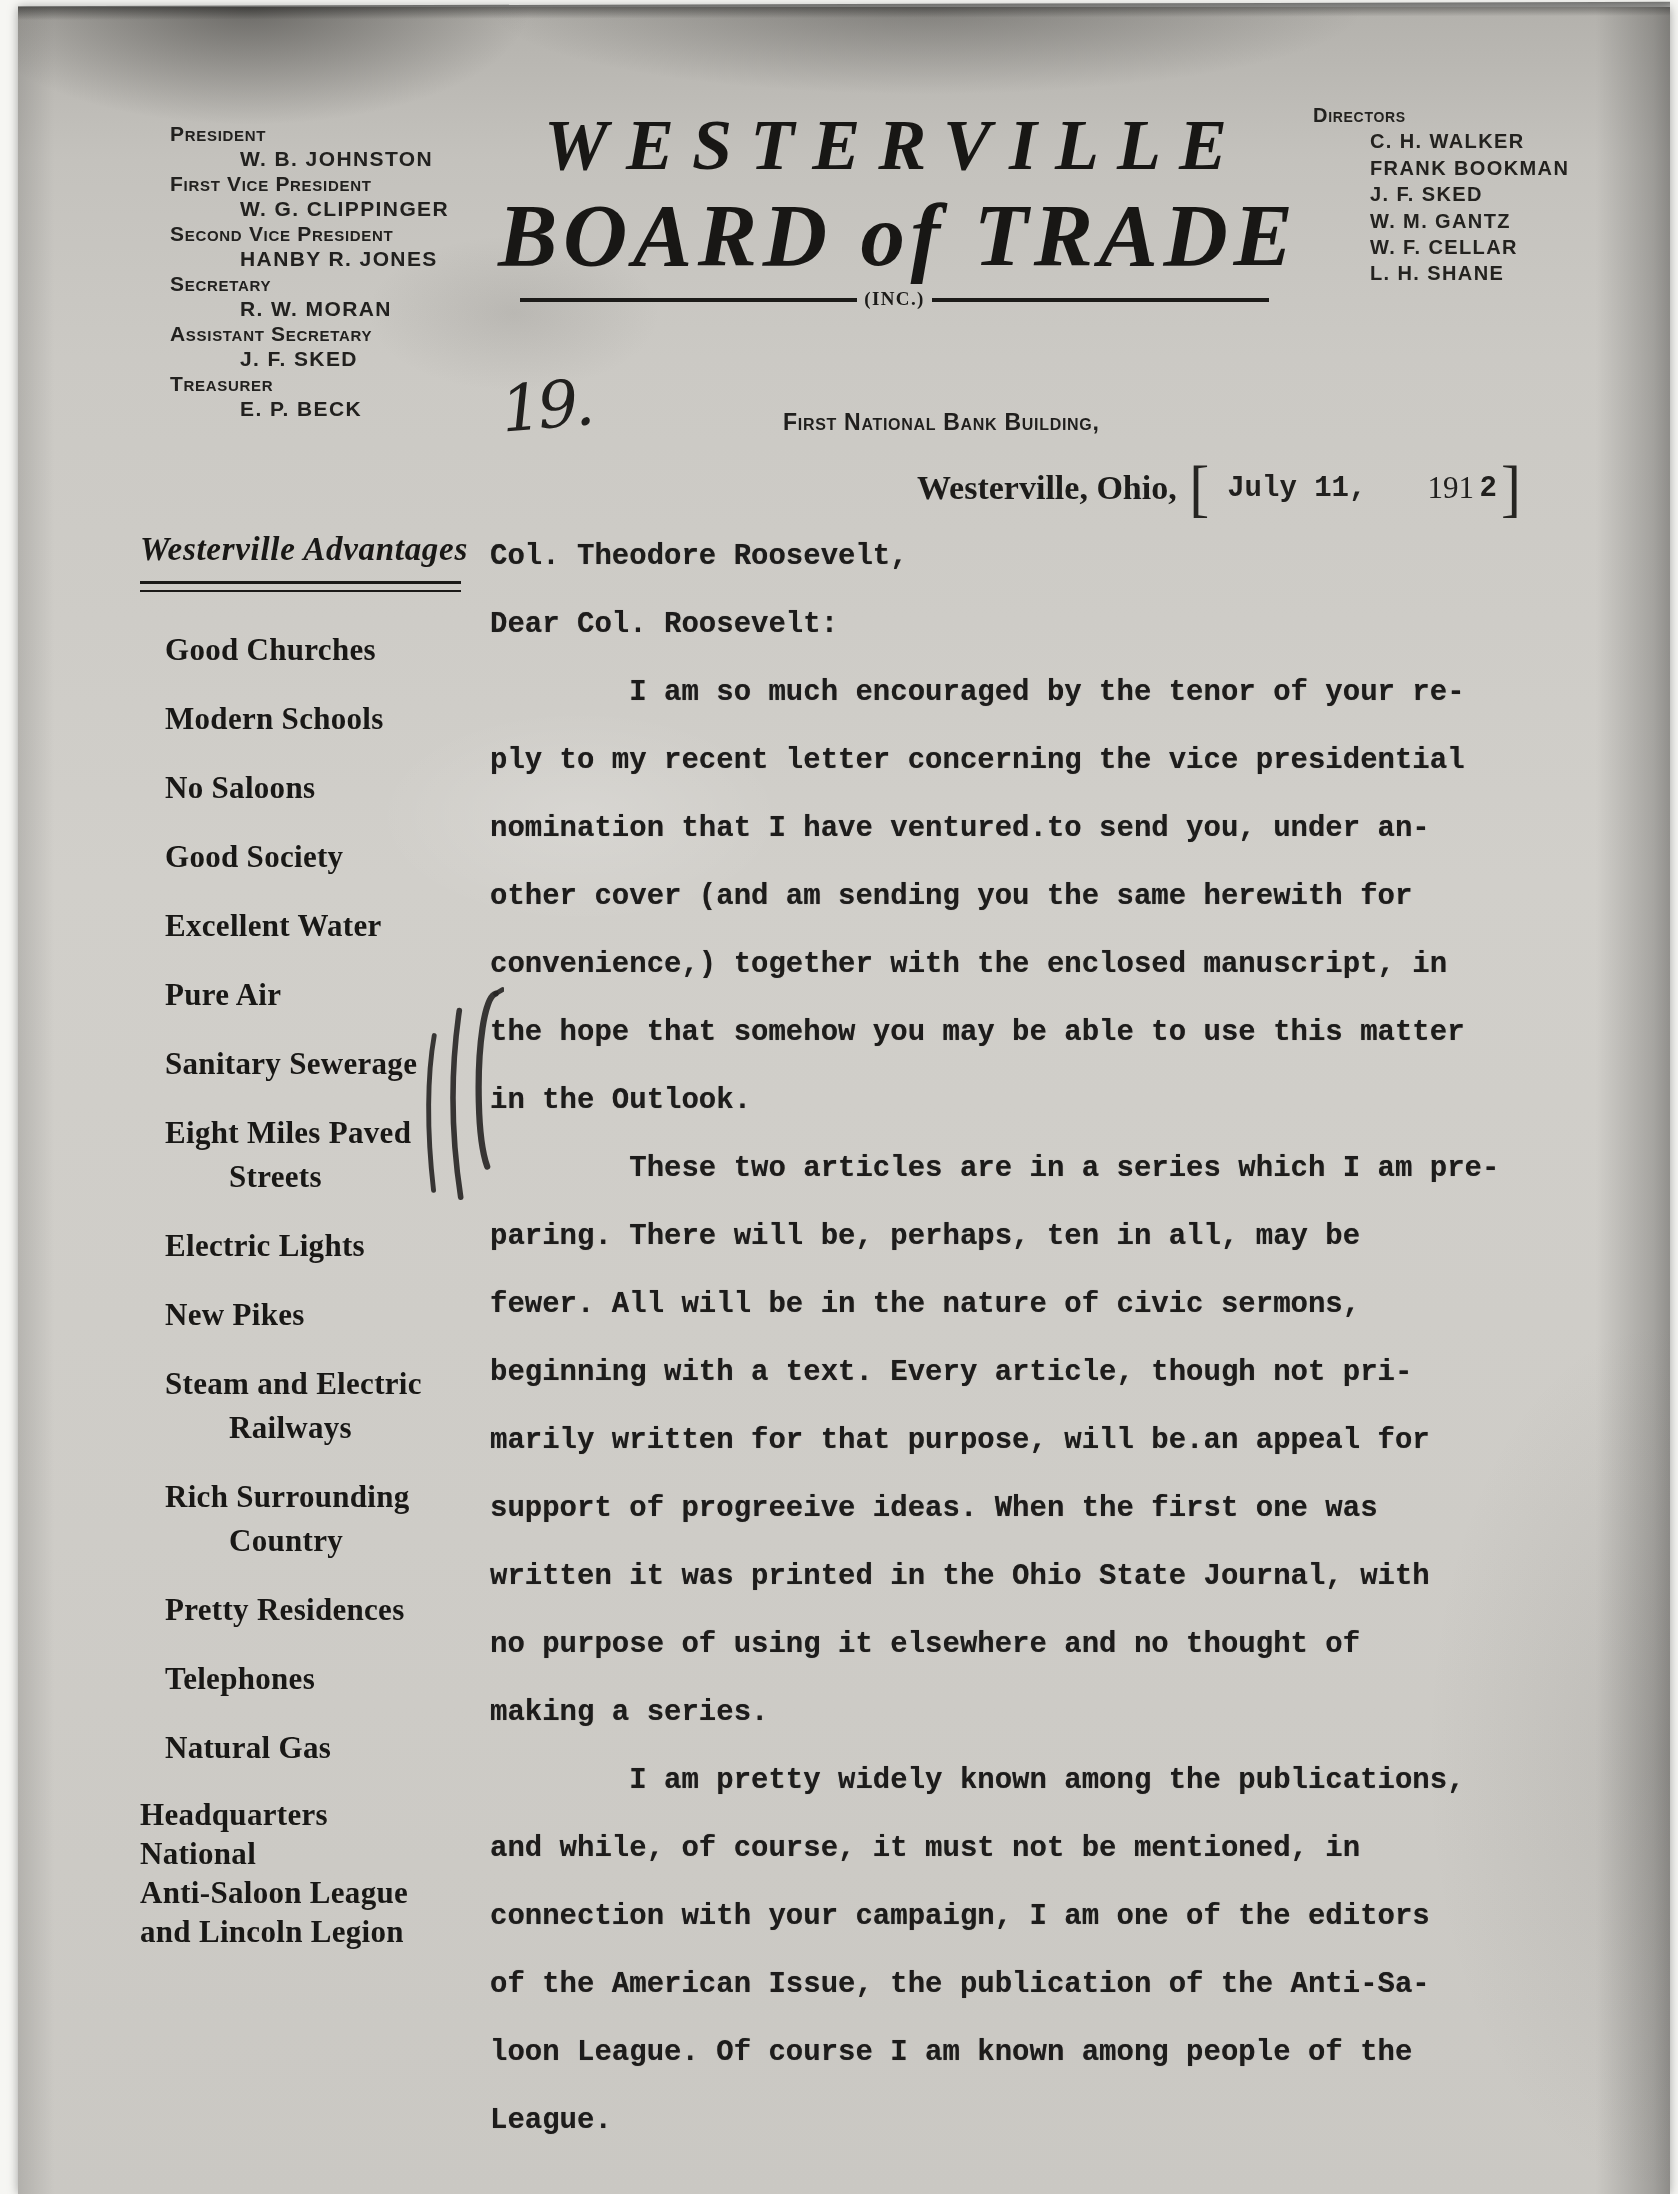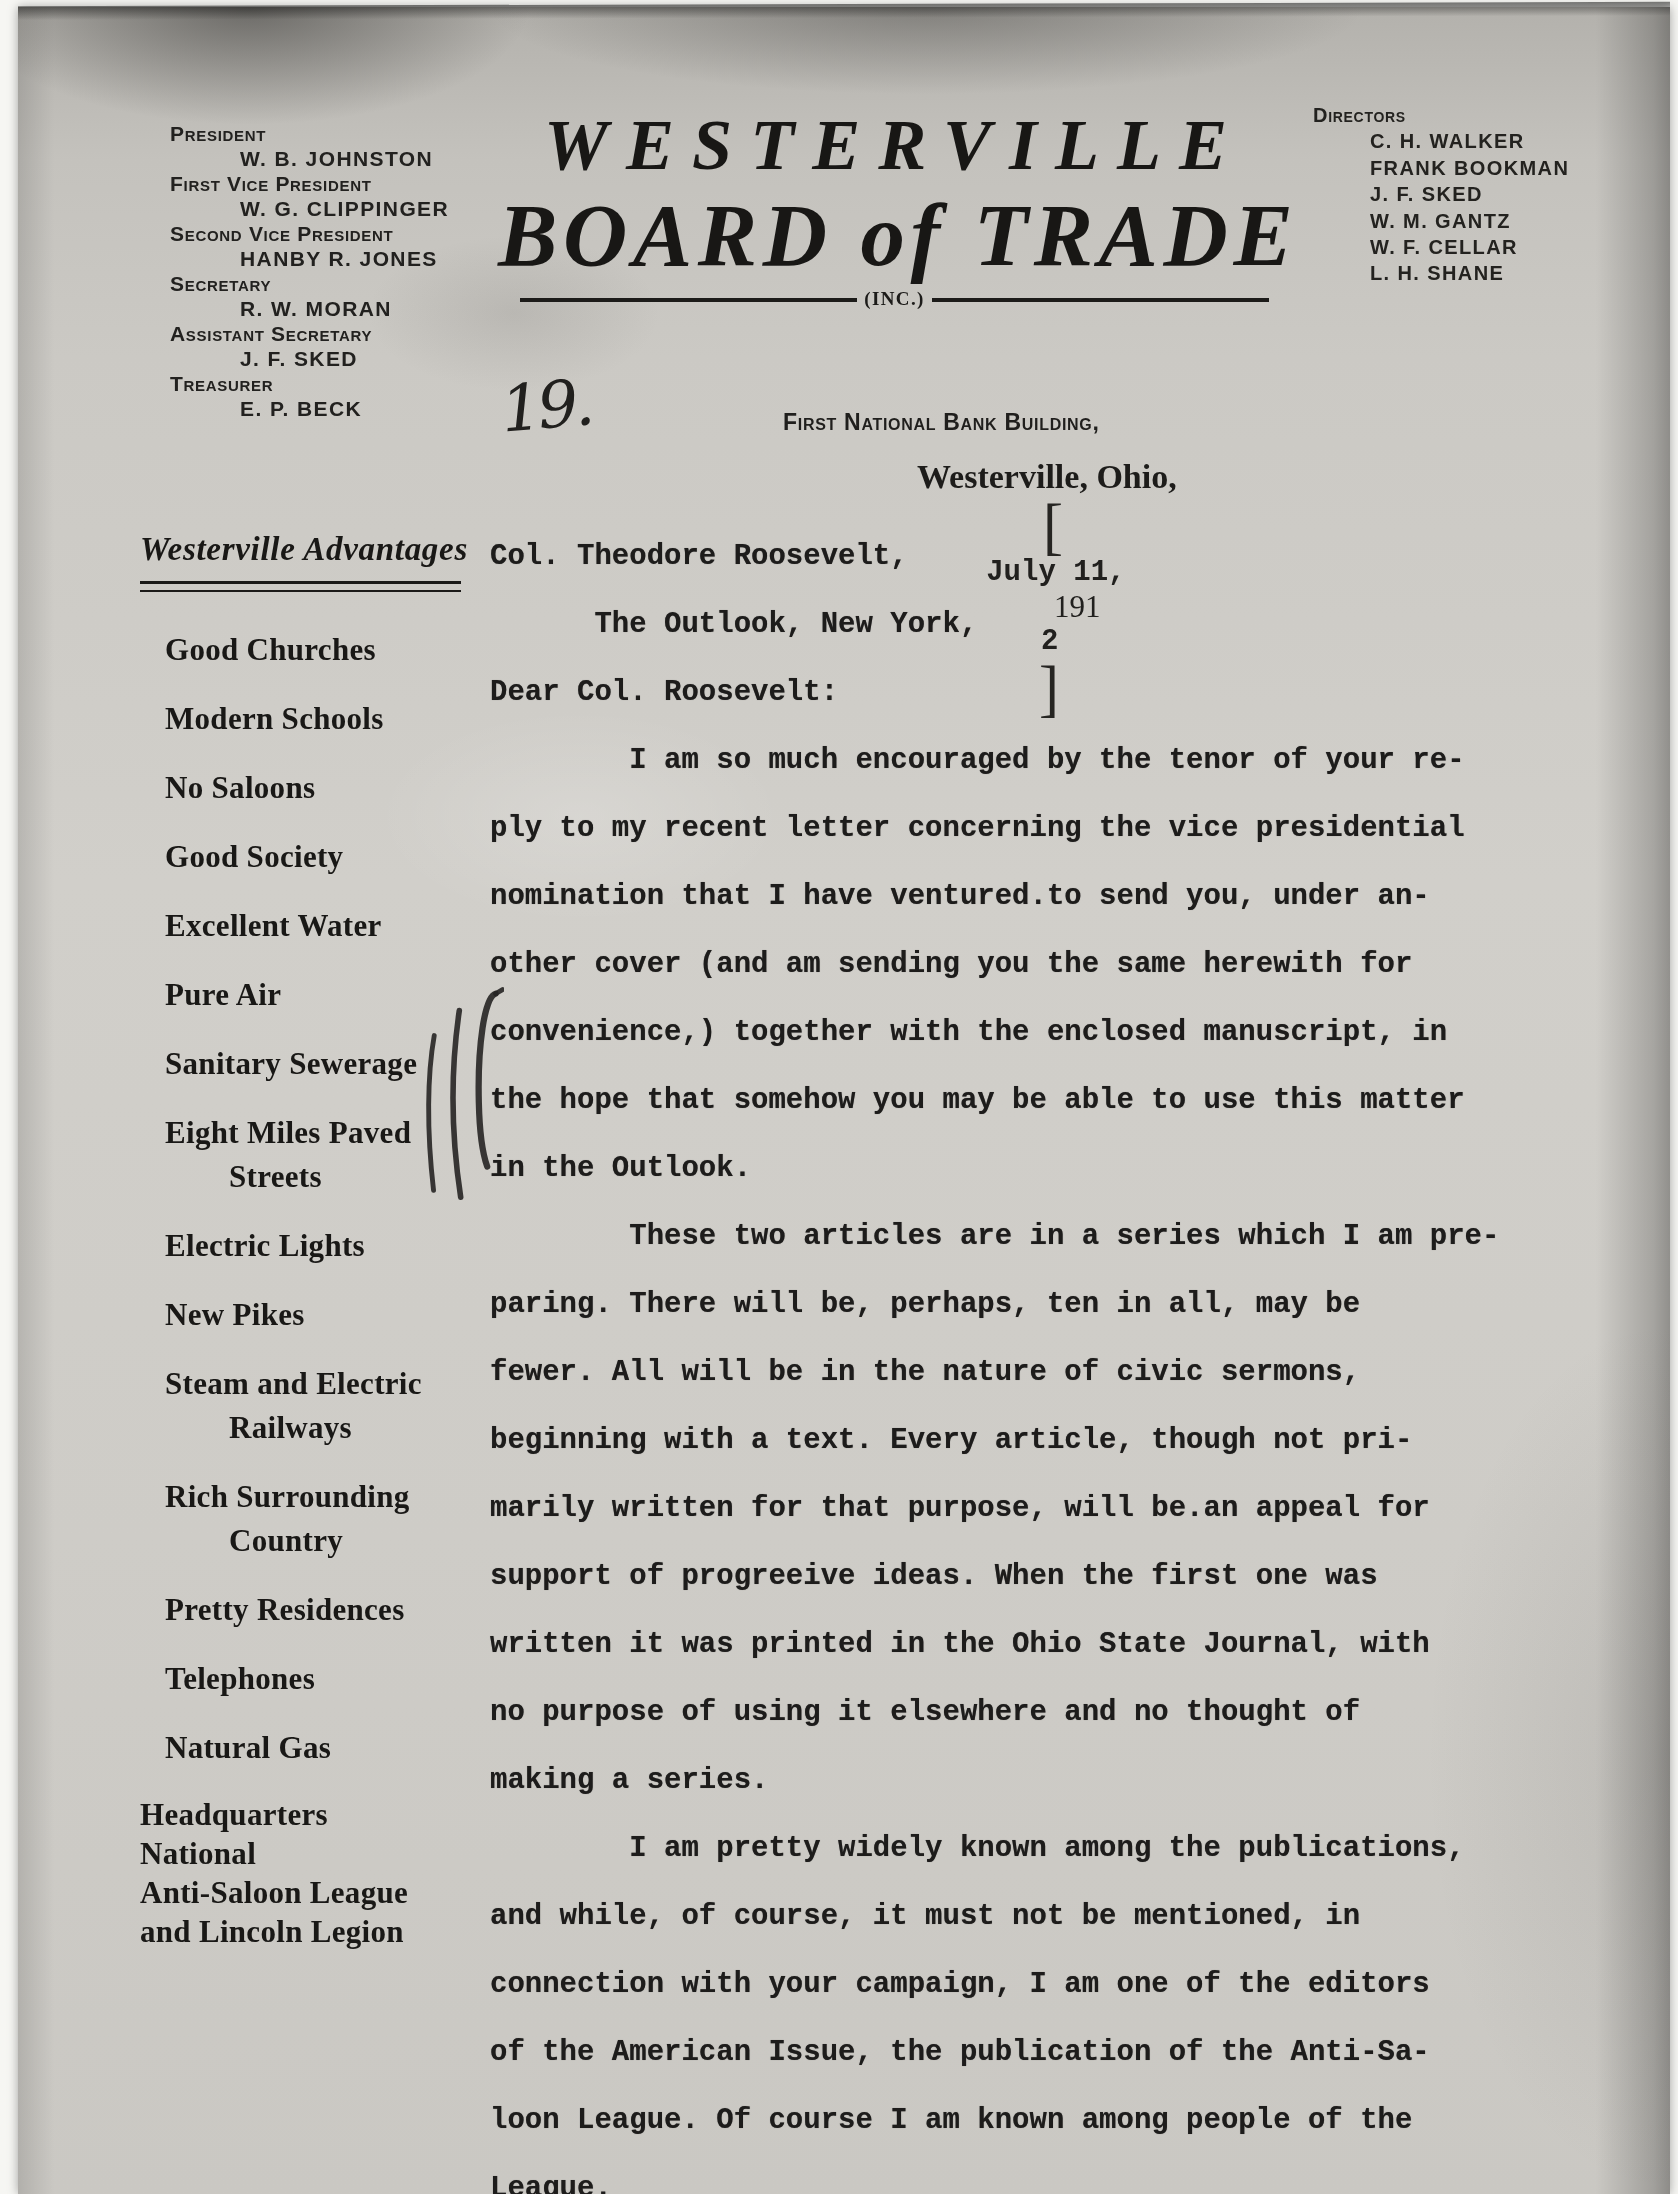--- a/index.html
+++ b/index.html
@@ -65,21 +65,21 @@
     position:absolute;left:483px;top:362px;
     font-family:"DejaVu Serif",serif;font-style:italic;font-size:64px;color:#21201e;
     transform:rotate(-5deg);letter-spacing:-4.2px;
   }
   .building{
     position:absolute;left:765px;top:402px;
     font-family:Liberation Sans, sans-serif;font-weight:bold;font-variant:small-caps;
     font-size:23px;letter-spacing:0.7px;color:#201f1d;
   }
   .cityline{
-    position:absolute;left:899px;top:451px;display:flex;align-items:center;color:#1d1c1a;flex-direction:column;
+    position:absolute;left:899px;top:451px;display:flex;align-items:center;color:#1d1c1a;
   }
   .city-printed{
     font-family:"Liberation Serif",serif;font-weight:bold;font-size:34px;white-space:nowrap;
   }
   .bracket{
     font-family:"Liberation Serif",serif;font-weight:normal;font-size:60px;
     transform:scaleY(1.05);line-height:60px;color:#262522;
   }
   .bracket.open{margin-left:12.5px;}
   .bracket.close{margin-left:4.2px;}
@@ -242,21 +242,20 @@
           <span class="adv-line">Headquarters</span>
           <span class="adv-line">National</span>
           <span class="adv-line">Anti-Saloon League</span>
           <span class="adv-line">and Lincoln Legion</span>
         </div>
       </div>
   </div>
 
   <div class="letter-body" id="letter-body">
       <div class="tw-line">Col. Theodore Roosevelt,</div>
-      <div class="tw-line">      The Outlook, New York,</div>
       <div class="tw-line">Dear Col. Roosevelt:</div>
       <div class="tw-line">        I am so much encouraged by the tenor of your re-</div>
       <div class="tw-line">ply to my recent letter concerning the vice presidential</div>
       <div class="tw-line">nomination that I have ventured.to send you, under an-</div>
       <div class="tw-line">other cover (and am sending you the same herewith for</div>
       <div class="tw-line">convenience,) together with the enclosed manuscript, in</div>
       <div class="tw-line">the hope that somehow you may be able to use this matter</div>
       <div class="tw-line">in the Outlook.</div>
       <div class="tw-line">        These two articles are in a series which I am pre-</div>
       <div class="tw-line">paring. There will be, perhaps, ten in all, may be</div>

